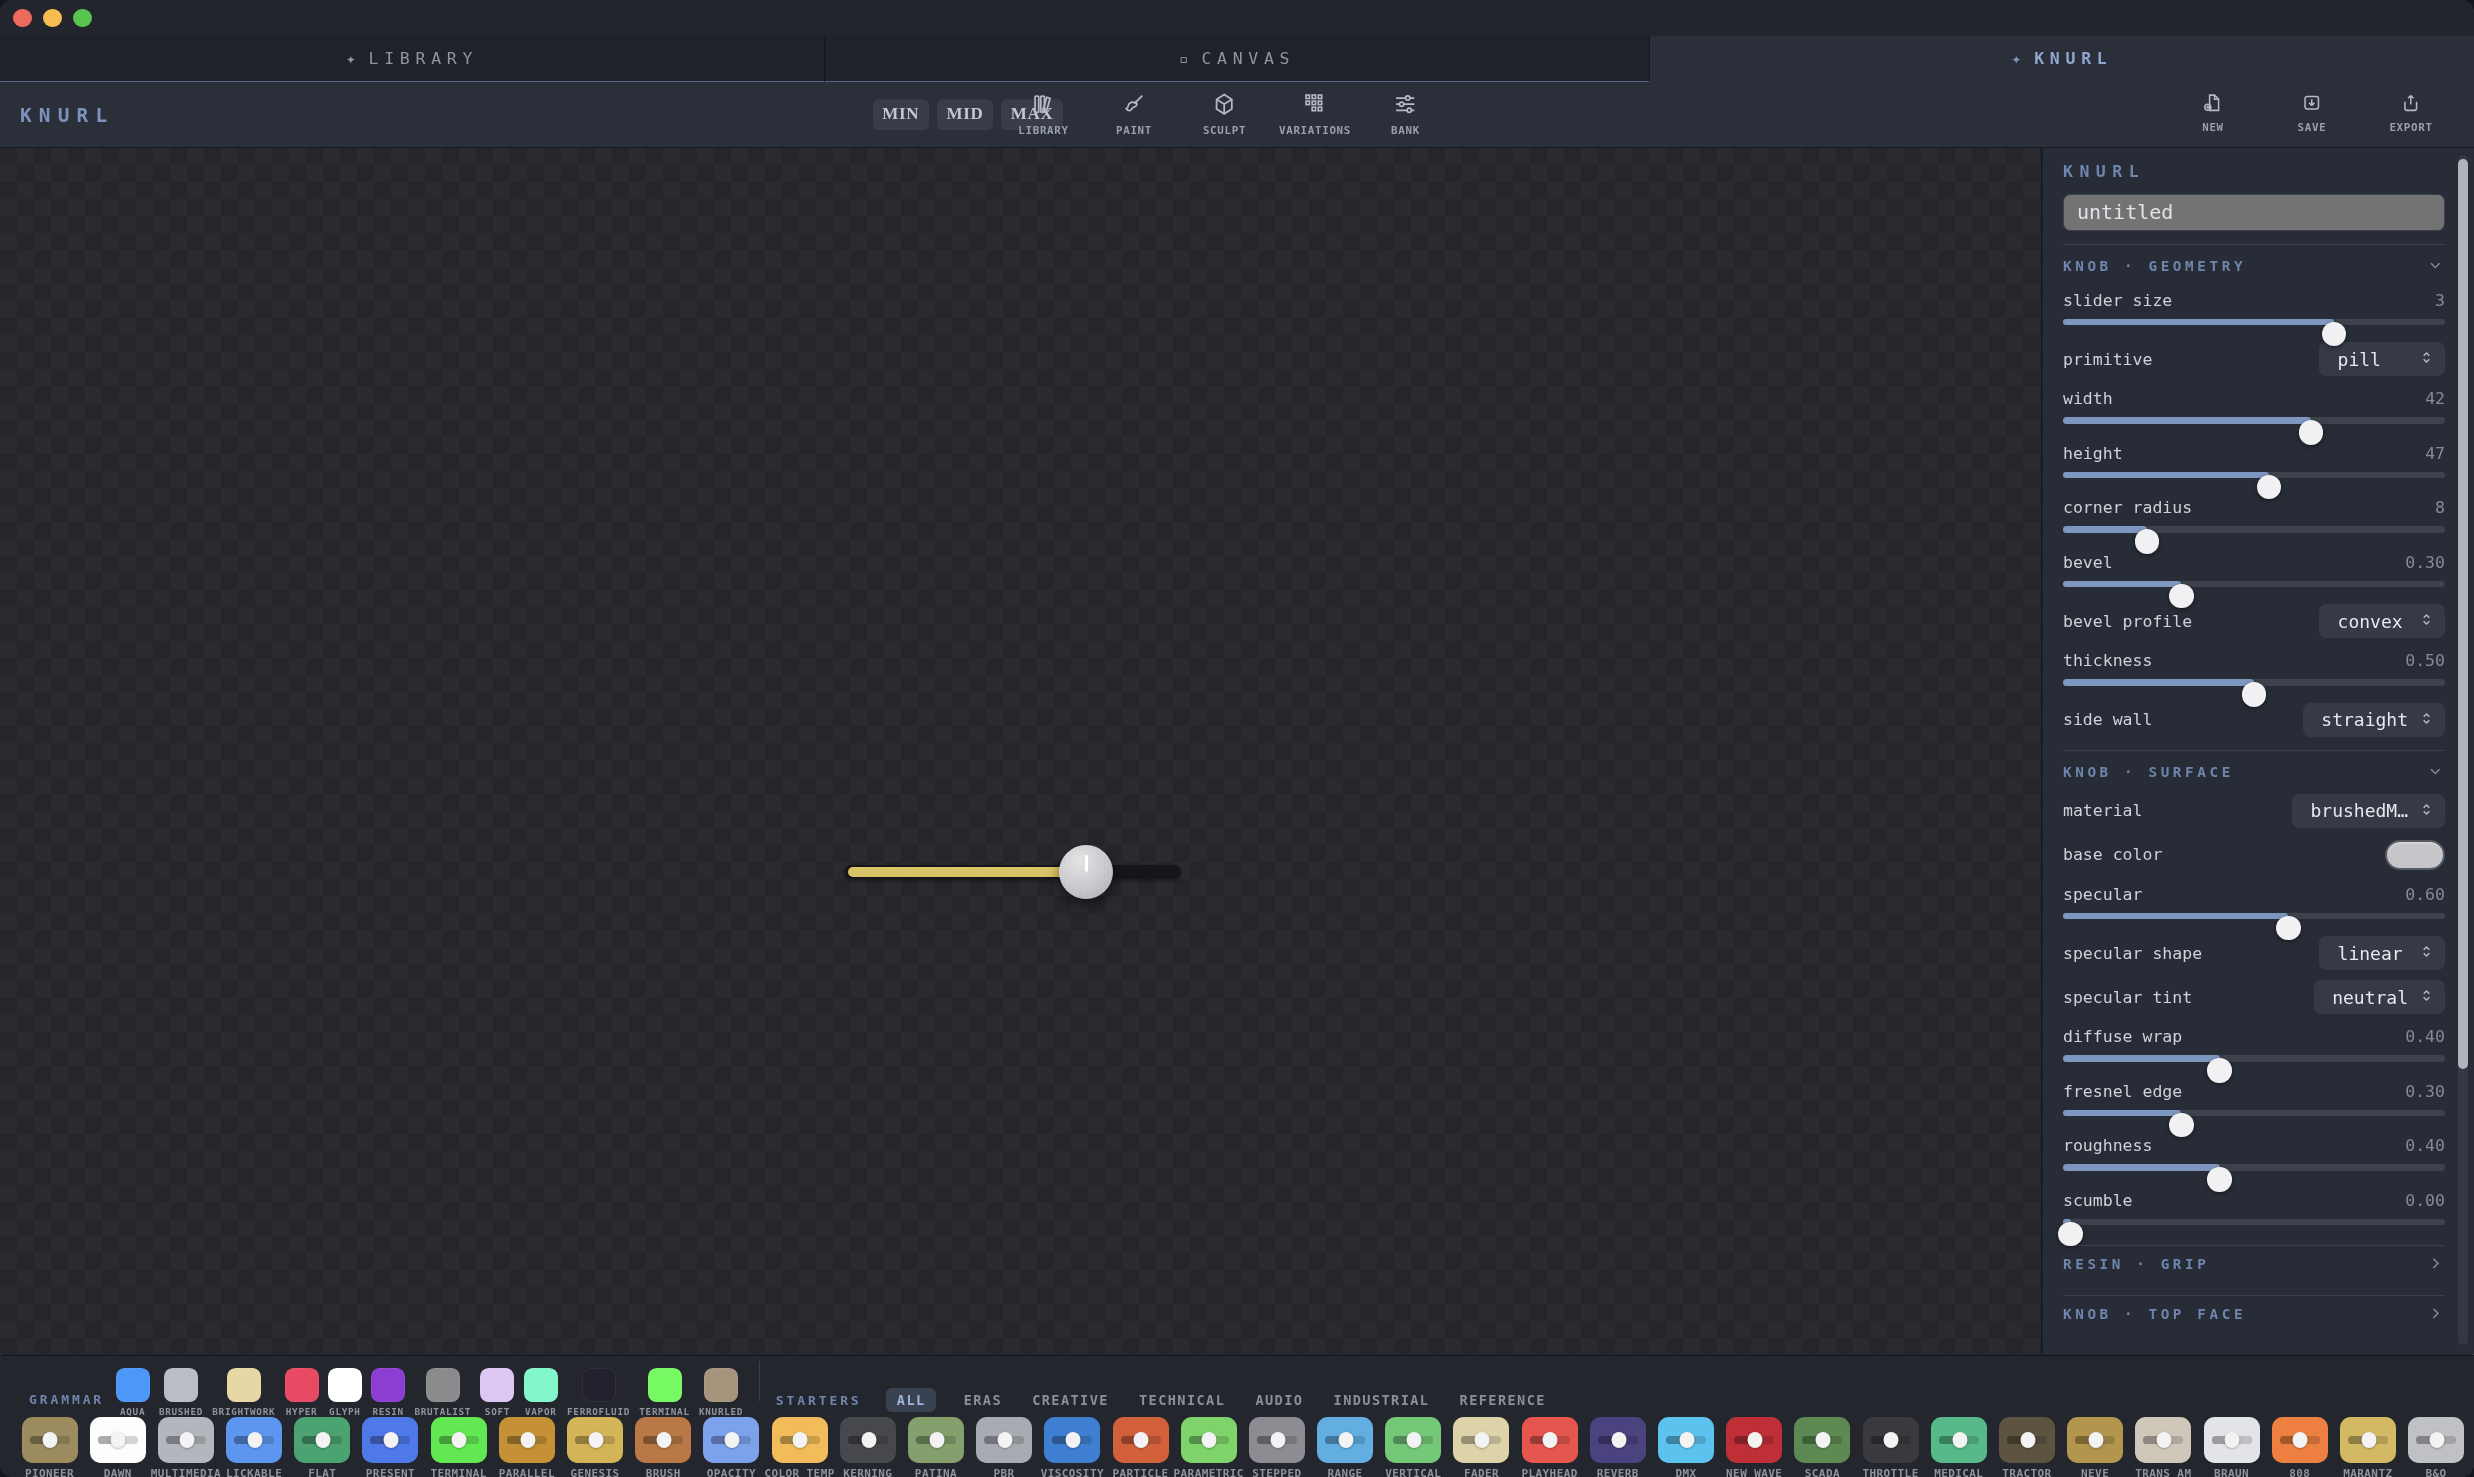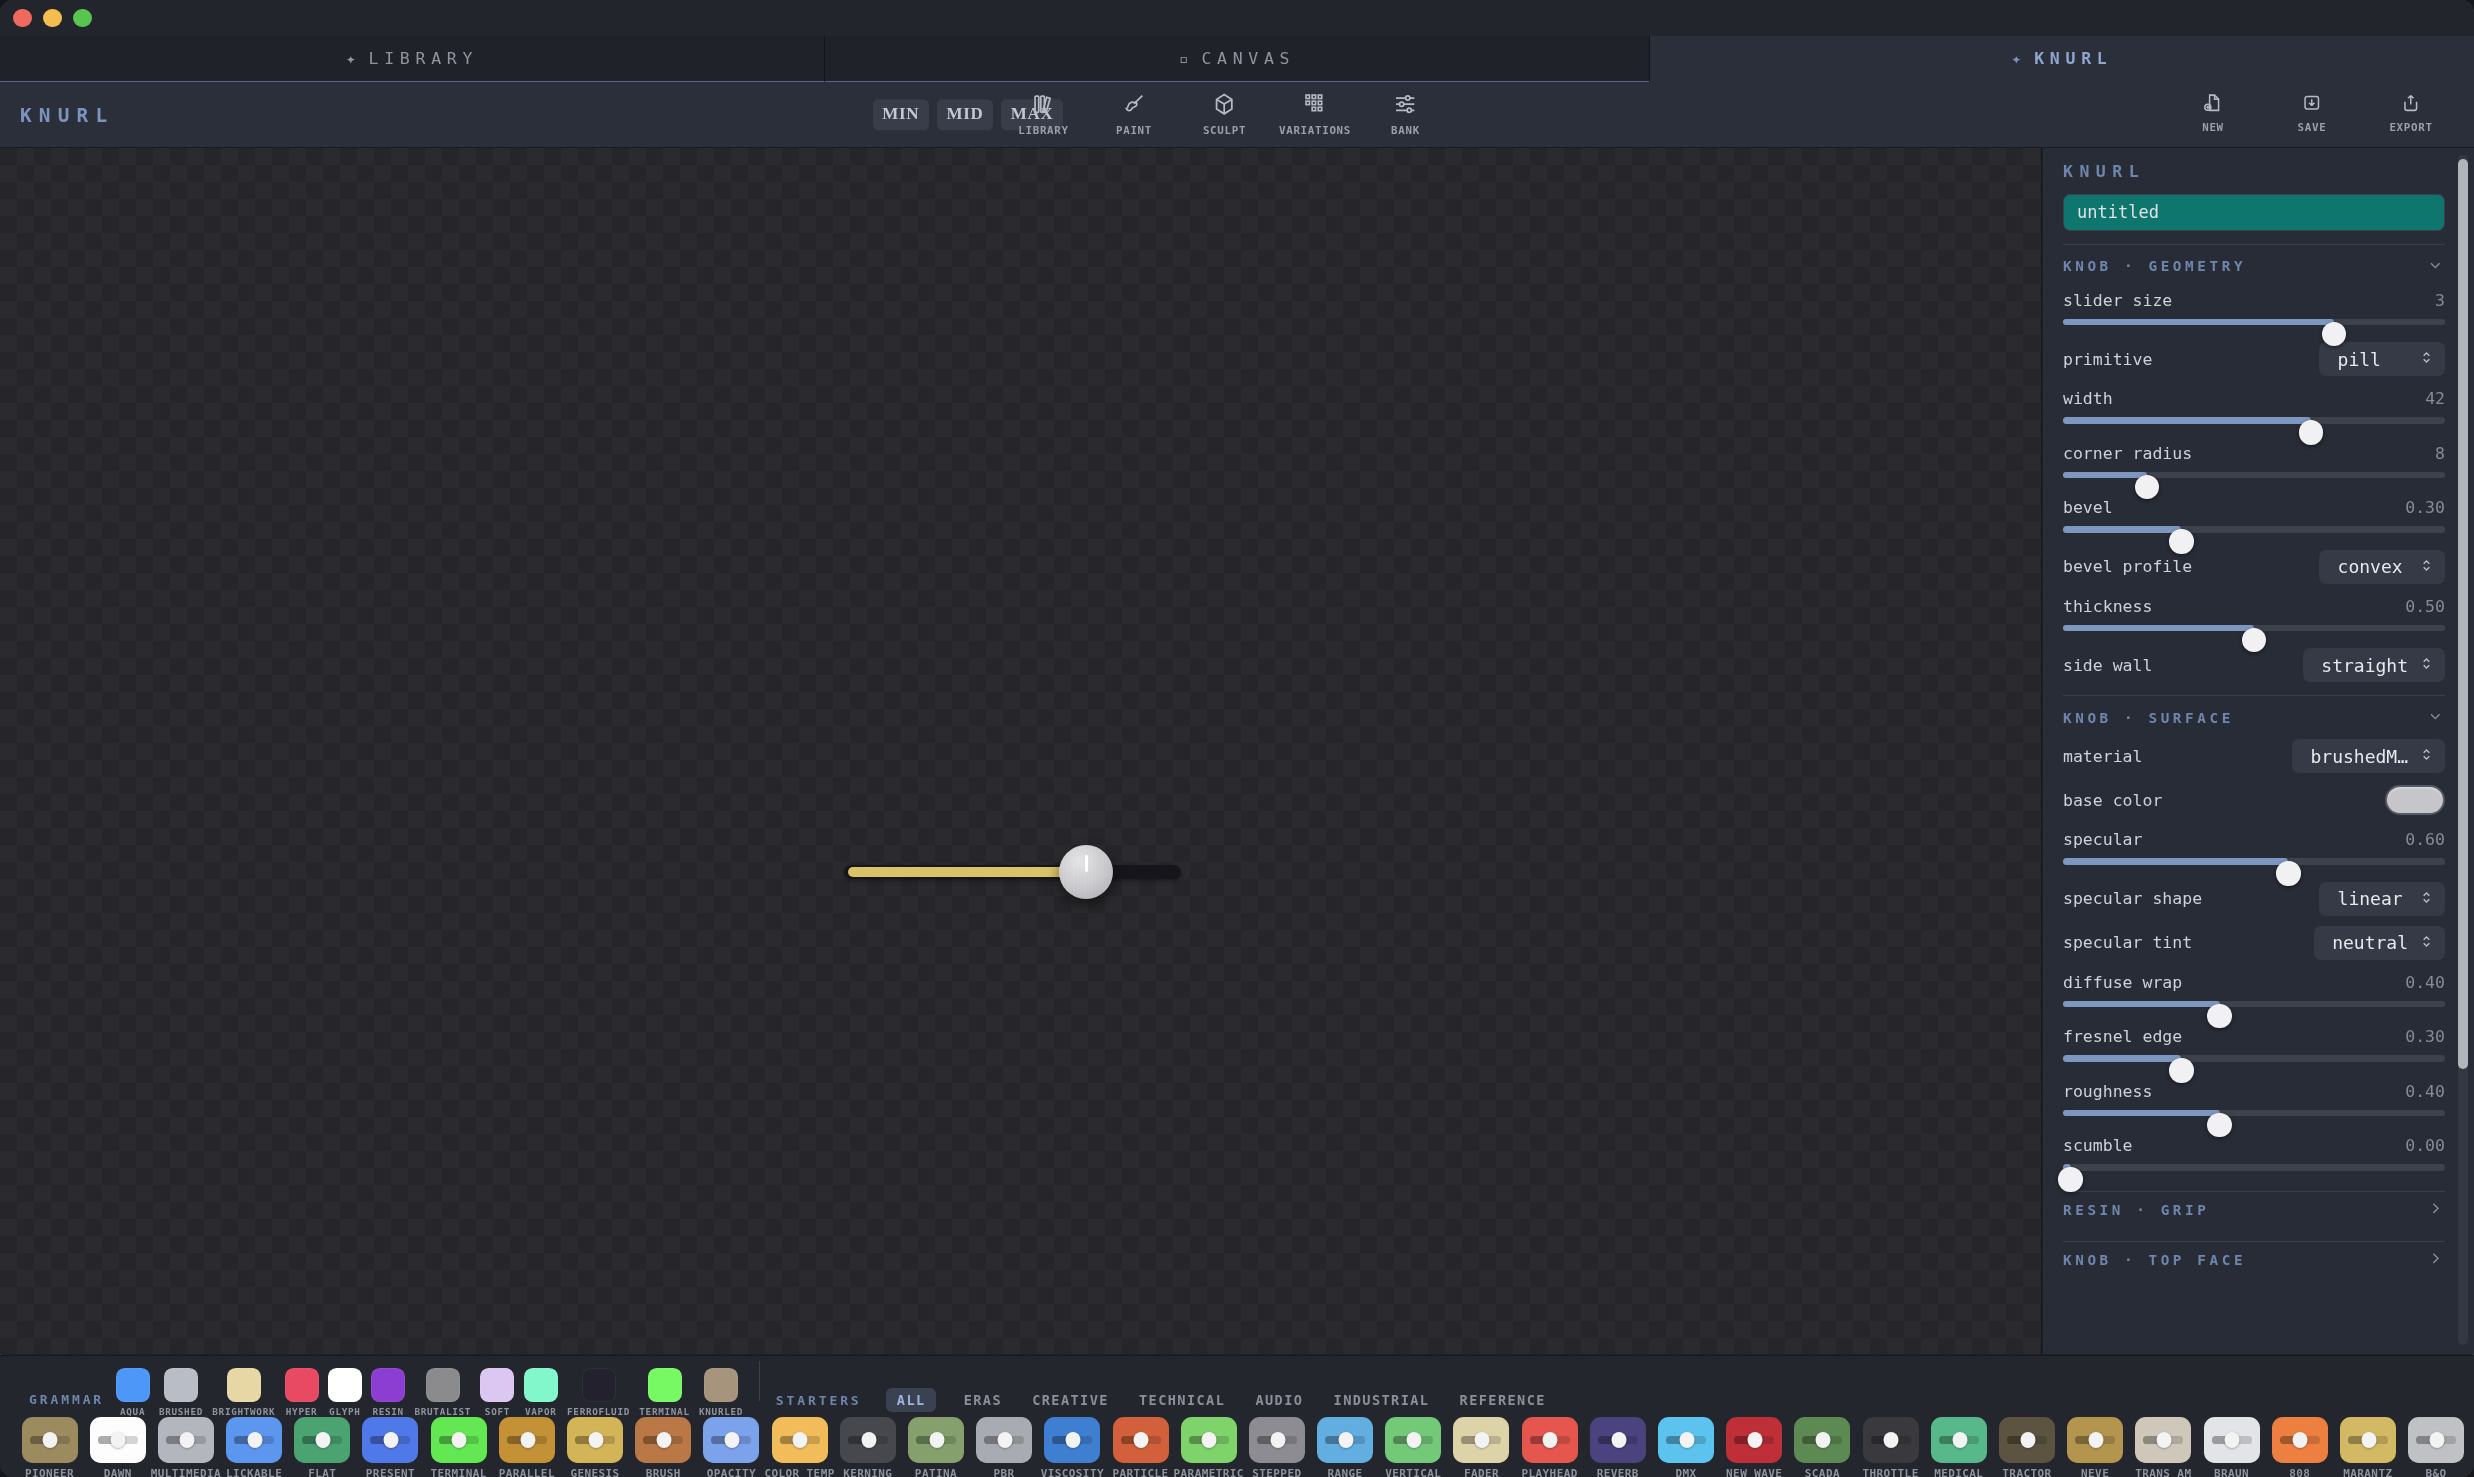--- a/index.html
+++ b/index.html
@@ -67,22 +67,22 @@
     background:#f1f1f3;box-shadow:0 1.4px 4.3px rgba(0,0,0,.45);}
   .posvalue{margin-left:42px;font-size:15px;color:#c3c7cf;}
   .zoomgroup{margin-left:auto;margin-right:43px;display:flex;align-items:center;gap:21.5px;}
   .zoomlabel{font-size:13px;font-weight:bold;letter-spacing:2.2px;color:#9aa0ab;}
   .zoomopt{font-size:13.6px;color:#9aa0ab;padding:5px 7.2px;}
   .zoomopt.active{background:#3c4452;border-radius:5.7px;color:#9db7e6;padding:5px 10px;}
   
   .panel{position:absolute;left:2043px;top:148px;width:431px;height:1206px;background:var(--bg-panel);
     padding:14.3px 29px 0 20px;}
   .ptitle{font-size:16.5px;font-weight:bold;letter-spacing:6.5px;color:var(--blue-dim);height:21.5px;}
-  .nameinput{margin-top:10px;width:100%;height:37px;background:#0f766e;border:0.7px solid #3b404c;
-    border-radius:7.2px;color:#e0e3e9;font-family:"DejaVu Sans Mono",monospace;font-size:17px;
+  .nameinput{margin-top:10px;width:100%;height:37px;background:#737373;border:0.7px solid #3b404c;
+    border-radius:7.2px;color:#e0e3e9;font-family:"DejaVu Sans Mono",monospace;font-size:20px;
     padding:0 13px;outline:none;}
   .pdivider{margin-top:13px;border-top:0.7px solid var(--line);}
   .sechead{margin-top:10px;height:23px;display:flex;align-items:center;justify-content:space-between;
     font-size:14.3px;font-weight:bold;letter-spacing:3.6px;color:var(--blue-dim);}
   .sechead svg{width:18.6px;height:18.6px;stroke:#8a8f99;}
   .collrow{height:36px;display:flex;align-items:center;justify-content:space-between;
     font-size:14.3px;font-weight:bold;letter-spacing:3.6px;color:var(--blue-dim);}
   .collrow svg{width:18.6px;height:18.6px;stroke:#8a8f99;}
   .srow{margin-top:11.5px;}
   .srow .lline{height:21.5px;display:flex;justify-content:space-between;align-items:center;}
@@ -298,20 +298,32 @@
           </div>
           <div class="trackwrap">
             <div class="ptrack">
               <div class="pfill" style="width: 65%;"></div>
               <div class="thumb" style="left: calc(65% - 12.2px);"></div>
             </div>
           </div>
         </div>
         <div class="srow">
           <div class="lline">
+            <span class="plabel">height</span>
+            <span class="pvalue">47</span>
+          </div>
+          <div class="trackwrap">
+            <div class="ptrack">
+              <div class="pfill" style="width: 54%;"></div>
+              <div class="thumb" style="left: calc(54% - 12.2px);"></div>
+            </div>
+          </div>
+        </div>
+        <div class="srow">
+          <div class="lline">
             <span class="plabel">corner radius</span>
             <span class="pvalue">8</span>
           </div>
           <div class="trackwrap">
             <div class="ptrack">
               <div class="pfill" style="width: 22%;"></div>
               <div class="thumb" style="left: calc(22% - 12.2px);"></div>
             </div>
           </div>
         </div>

